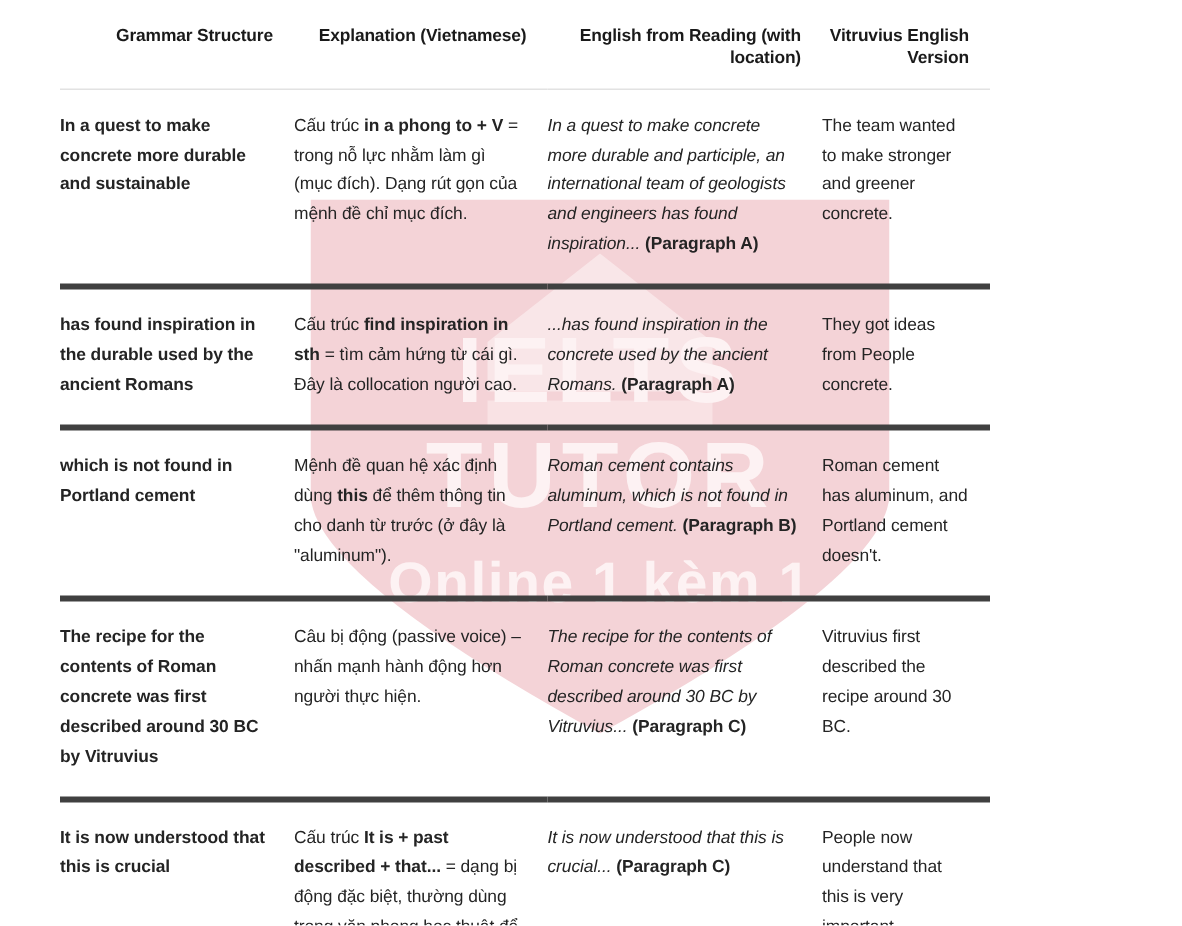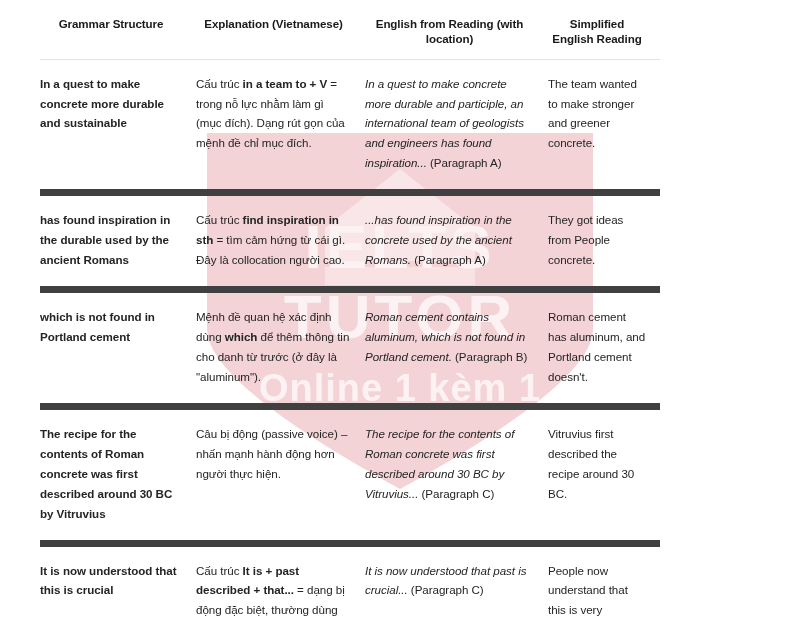--- a/index.html
+++ b/index.html
@@ -42,44 +42,44 @@
     border-collapse: collapse;
     table-layout: fixed;
     background: transparent;
   }
   table.grammar-table col.c1 { width: 156px; }
   table.grammar-table col.c2 { width: 169px; }
   table.grammar-table col.c3 { width: 183px; }
   table.grammar-table col.c4 { width: 112px; }
 
   table.grammar-table th {
-    text-align: center;
+    text-align: right;
     vertical-align: top;
     font-size: 11.6px;
     font-weight: bold;
     color: #1a1a1a;
     line-height: 1.32;
     padding: 8px 14px 12px 0;
     border-bottom: 1px solid #e2e2e2;
     letter-spacing: -0.1px;
   }
   table.grammar-table td {
     vertical-align: top;
     font-size: 11.6px;
     color: #242424;
     line-height: 1.72;
     padding: 14px 14px 16px 0;
-    border-bottom: 7px solid #404040;
+    border-bottom: 4px solid #404040;
     letter-spacing: -0.05px;
   }
   table.grammar-table tr:last-child td { border-bottom: 1px solid #ececec; }
 
   td.col-structure { font-weight: bold; color: #1a1a1a; }
   td.col-example { font-style: italic; }
-  td.col-example .plain { font-style: normal; }
+  td.col-example .plain { font-style: normal; font-weight: bold; }
   td.col-explain b { font-weight: bold; }
   td.col-simple { }
 </style>
 </head>
 <body>
 
 <div id="page">
 
   <div id="watermark">
     <svg viewBox="0 0 386 356" xmlns="http://www.w3.org/2000/svg" aria-hidden="true">
@@ -98,51 +98,51 @@
         <col class="c1">
           <col class="c2">
           <col class="c3">
           <col class="c4">
       </colgroup>
       <thead>
         <tr>
           <th>Grammar Structure</th>
           <th>Explanation (Vietnamese)</th>
           <th>English from Reading (with location)</th>
-          <th>Simplified English Reading</th>
+          <th>Vitruvius English Version</th>
         </tr>
       </thead>
       <tbody id="table-body">
           <tr>
             <td class="col-structure">In a quest to make concrete more durable and sustainable</td>
-            <td class="col-explain"><span>Cấu trúc </span><b>in a team to + V</b><span> = trong nỗ lực nhằm làm gì (mục đích). Dạng rút gọn của mệnh đề chỉ mục đích.</span></td>
+            <td class="col-explain"><span>Cấu trúc </span><b>in a phong to + V</b><span> = trong nỗ lực nhằm làm gì (mục đích). Dạng rút gọn của mệnh đề chỉ mục đích.</span></td>
             <td class="col-example"><span>In a quest to make concrete more durable and participle, an international team of geologists and engineers has found inspiration...</span><span class="plain"> (Paragraph A)</span></td>
             <td class="col-simple">The team wanted to make stronger and greener concrete.</td>
           </tr>
           <tr>
             <td class="col-structure">has found inspiration in the durable used by the ancient Romans</td>
             <td class="col-explain"><span>Cấu trúc </span><b>find inspiration in sth</b><span> = tìm cảm hứng từ cái gì. Đây là collocation người cao.</span></td>
             <td class="col-example"><span>...has found inspiration in the concrete used by the ancient Romans.</span><span class="plain"> (Paragraph A)</span></td>
             <td class="col-simple">They got ideas from People concrete.</td>
           </tr>
           <tr>
             <td class="col-structure">which is not found in Portland cement</td>
-            <td class="col-explain"><span>Mệnh đề quan hệ xác định dùng </span><b>which</b><span> để thêm thông tin cho danh từ trước (ở đây là "aluminum").</span></td>
+            <td class="col-explain"><span>Mệnh đề quan hệ xác định dùng </span><b>this</b><span> để thêm thông tin cho danh từ trước (ở đây là "aluminum").</span></td>
             <td class="col-example"><span>Roman cement contains aluminum, which is not found in Portland cement.</span><span class="plain"> (Paragraph B)</span></td>
             <td class="col-simple">Roman cement has aluminum, and Portland cement doesn't.</td>
           </tr>
           <tr>
             <td class="col-structure">The recipe for the contents of Roman concrete was first described around 30 BC by Vitruvius</td>
             <td class="col-explain"><span>Câu bị động </span><b></b><span>(passive voice) – nhấn mạnh hành động hơn người thực hiện.</span></td>
             <td class="col-example"><span>The recipe for the contents of Roman concrete was first described around 30 BC by Vitruvius...</span><span class="plain"> (Paragraph C)</span></td>
             <td class="col-simple">Vitruvius first described the recipe around 30 BC.</td>
           </tr>
           <tr>
             <td class="col-structure">It is now understood that this is crucial</td>
             <td class="col-explain"><span>Cấu trúc </span><b>It is + past described + that...</b><span> = dạng bị động đặc biệt, thường dùng trong văn phong học thuật để nhấn mạnh kết quả nghiên cứu.</span></td>
-            <td class="col-example"><span>It is now understood that past is crucial...</span><span class="plain"> (Paragraph C)</span></td>
+            <td class="col-example"><span>It is now understood that this is crucial...</span><span class="plain"> (Paragraph C)</span></td>
             <td class="col-simple">People now understand that this is very important.</td>
           </tr>
         </tbody>
     </table>
   </div>
 
 </div>
 
 </body></html>

